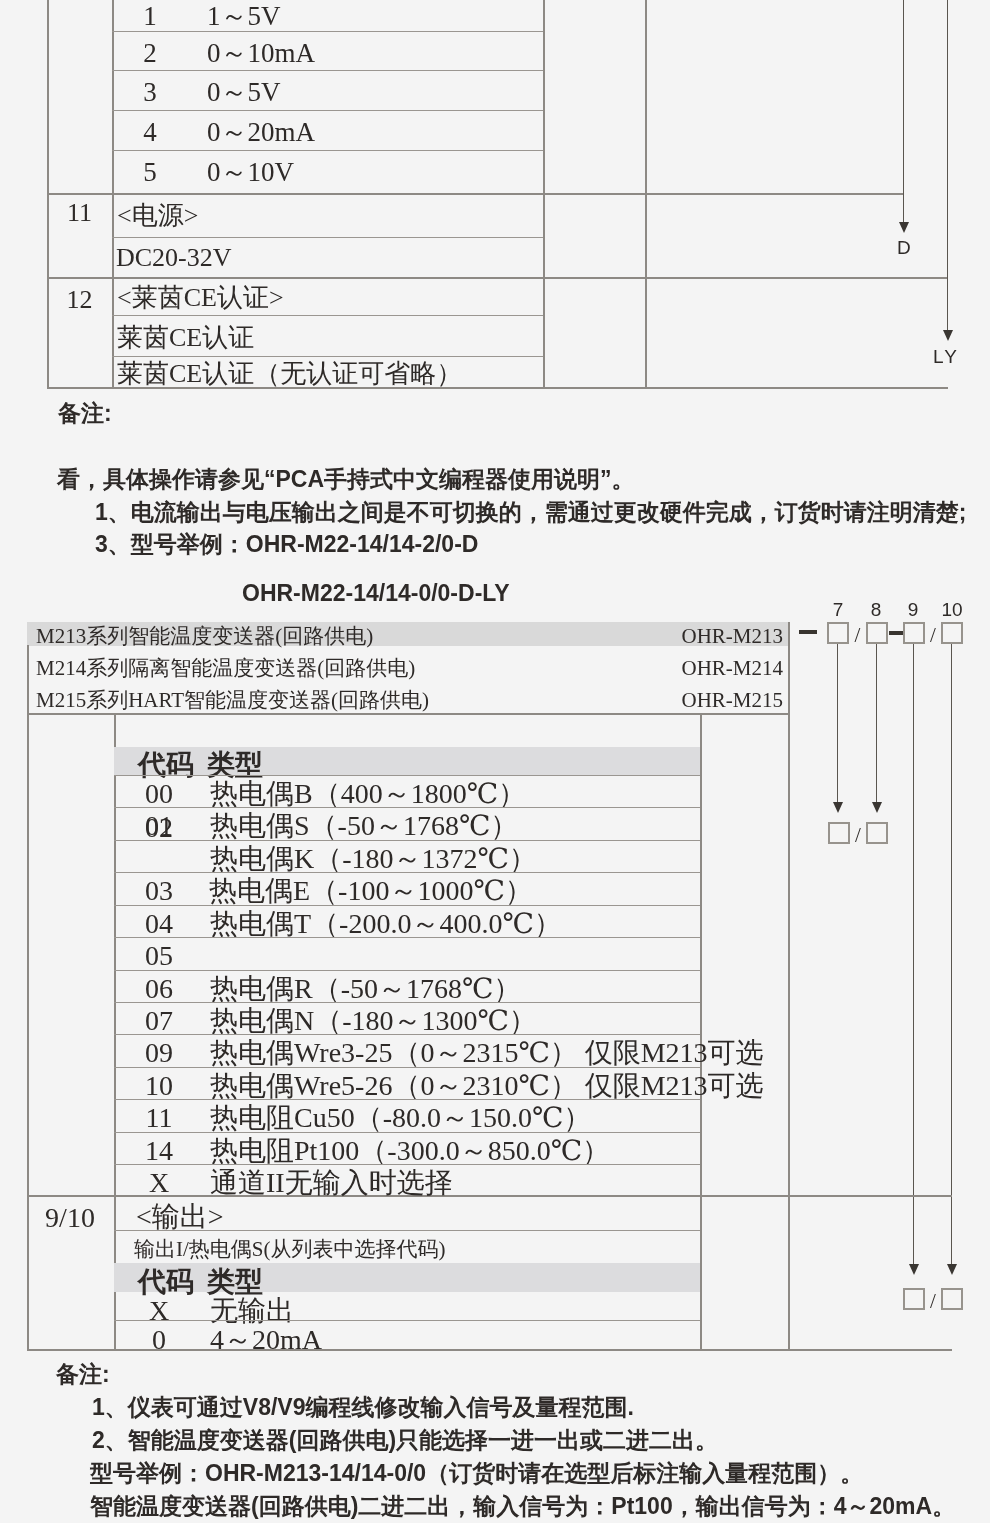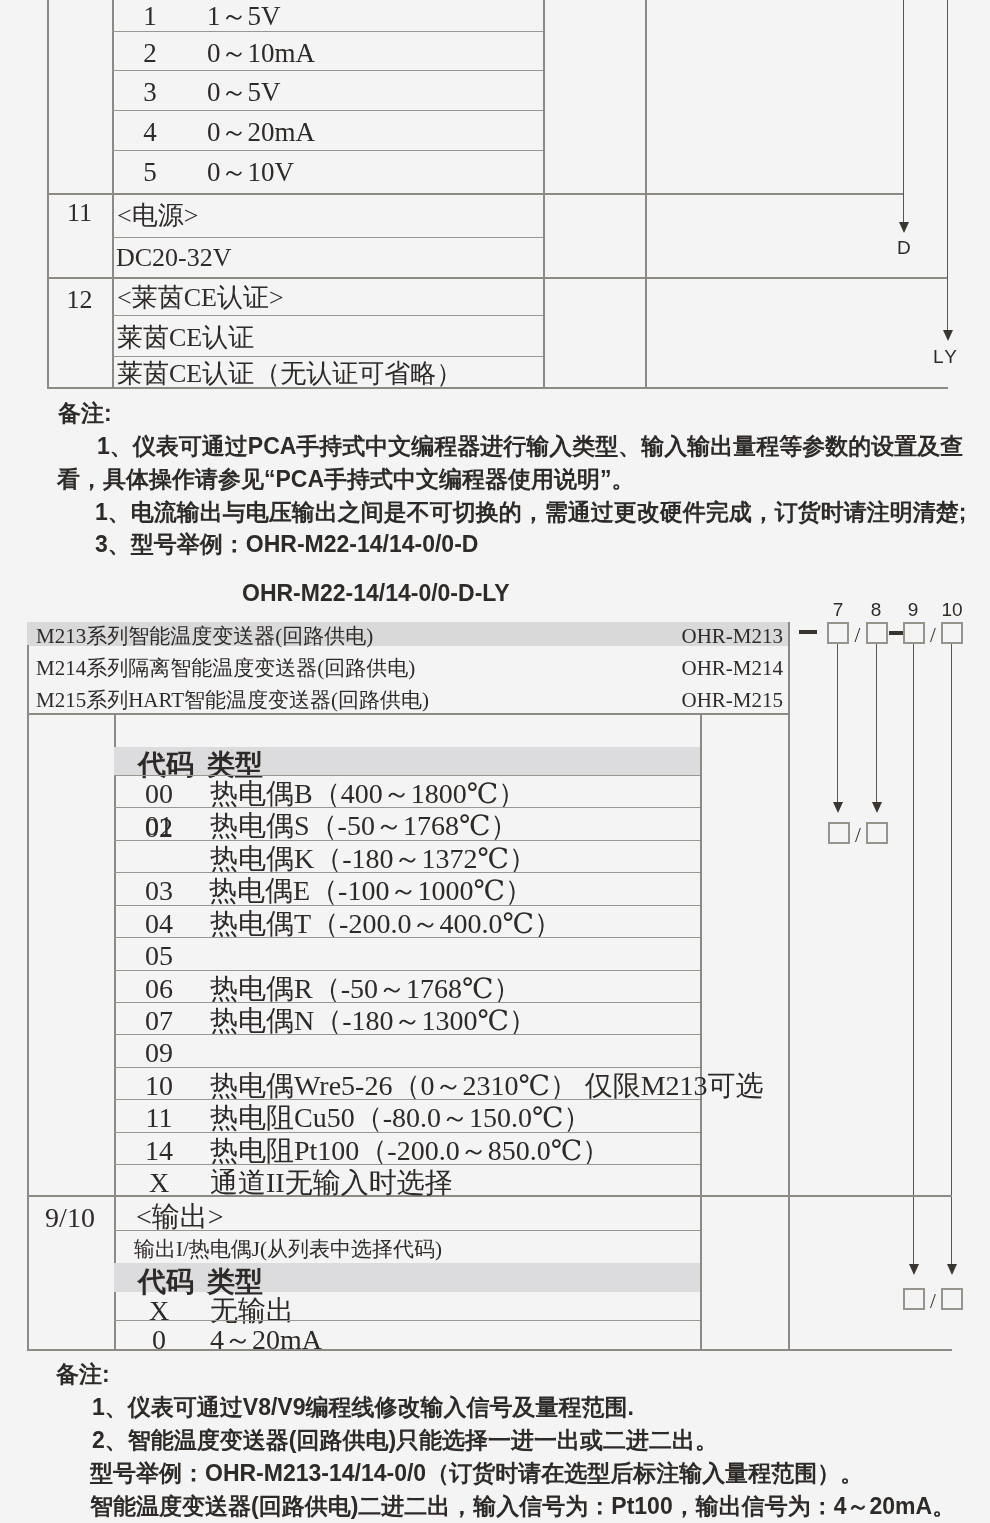--- a/index.html
+++ b/index.html
@@ -68,24 +68,23 @@
 
   <div class="aline" style="left:903px;top:0;height:224px"></div>
   <div class="ah" style="left:899px;top:222px"></div>
   <div class="t sans fs19" style="left:897px;top:237px">D</div>
 
   <div class="aline" style="left:947px;top:0;height:332px"></div>
   <div class="ah" style="left:943px;top:330px"></div>
   <div class="t sans fs19" style="left:933px;top:346px;letter-spacing:2px">LY</div>
 
   <div class="t sans fs23 b" style="left:58px;top:400px">备注:</div>
-  <div class="t sans fs23 b" style="left:97px;top:433px">1、仪表可通过PCA手持式中文编程器进行输入类型、输入输出量程等参数的设置及查</div>
   <div class="t sans fs23 b" style="left:57px;top:466px">看，具体操作请参见“PCA手持式中文编程器使用说明”。</div>
   <div class="t sans fs23 b" style="left:95px;top:499px">1、电流输出与电压输出之间是不可切换的，需通过更改硬件完成，订货时请注明清楚;</div>
-  <div class="t sans fs23 b" style="left:95px;top:531px">3、型号举例：OHR-M22-14/14-0/0-D</div>
+  <div class="t sans fs23 b" style="left:95px;top:531px">3、型号举例：OHR-M22-14/14-2/0-D</div>
   <div class="t sans fs23 b" style="left:242px;top:580px">OHR-M22-14/14-0/0-D-LY</div>
 
   <div class="graybar" style="left:27px;top:622px;width:761px;height:24px"></div>
   <div class="t serif fs21" style="left:36px;top:624px">M213系列智能温度变送器(回路供电)</div>
   <div class="t serif fs21 rt" style="left:640px;top:624px;width:143px">OHR-M213</div>
   <div class="t serif fs21" style="left:36px;top:656px">M214系列隔离智能温度变送器(回路供电)</div>
   <div class="t serif fs21 rt" style="left:640px;top:656px;width:143px">OHR-M214</div>
   <div class="t serif fs21" style="left:36px;top:688px">M215系列HART智能温度变送器(回路供电)</div>
   <div class="t serif fs21 rt" style="left:640px;top:688px;width:143px">OHR-M215</div>
 
@@ -149,37 +148,38 @@
   <div class="hl1" style="left:114px;top:937px;width:586px"></div>
   <div class="t serif fs22 ctr" style="left:133px;top:940px;width:52px">05</div>
   <div class="hl1" style="left:114px;top:970px;width:586px"></div>
   <div class="t serif fs22 ctr" style="left:133px;top:973px;width:52px">06</div>
   <div class="t serif fs22" style="left:210px;top:973px">热电偶R（-50～1768℃）</div>
   <div class="hl1" style="left:114px;top:1002px;width:586px"></div>
   <div class="t serif fs22 ctr" style="left:133px;top:1005px;width:52px">07</div>
   <div class="t serif fs22" style="left:210px;top:1005px">热电偶N（-180～1300℃）</div>
   <div class="hl1" style="left:114px;top:1034px;width:586px"></div>
   <div class="t serif fs22 ctr" style="left:133px;top:1037px;width:52px">09</div>
+  <div class="t serif fs22" style="left:210px;top:1037px">热电偶Wre3-25（0～2315℃） 仅限M213可选</div>
   <div class="hl1" style="left:114px;top:1067px;width:586px"></div>
   <div class="t serif fs22 ctr" style="left:133px;top:1070px;width:52px">10</div>
   <div class="t serif fs22" style="left:210px;top:1070px">热电偶Wre5-26（0～2310℃） 仅限M213可选</div>
   <div class="hl1" style="left:114px;top:1099px;width:586px"></div>
   <div class="t serif fs22 ctr" style="left:133px;top:1102px;width:52px">11</div>
   <div class="t serif fs22" style="left:210px;top:1102px">热电阻Cu50（-80.0～150.0℃）</div>
   <div class="hl1" style="left:114px;top:1132px;width:586px"></div>
   <div class="t serif fs22 ctr" style="left:133px;top:1135px;width:52px">14</div>
-  <div class="t serif fs22" style="left:210px;top:1135px">热电阻Pt100（-200.0～850.0℃）</div>
+  <div class="t serif fs22" style="left:210px;top:1135px">热电阻Pt100（-300.0～850.0℃）</div>
   <div class="hl1" style="left:114px;top:1164px;width:586px"></div>
   <div class="t serif fs22 ctr" style="left:133px;top:1167px;width:52px">X</div>
   <div class="t serif fs22" style="left:210px;top:1167px">通道II无输入时选择</div>
 
   <div class="t serif fs22 ctr" style="left:31px;top:1202px;width:78px">9/10</div>
   <div class="t serif fs22" style="left:136px;top:1201px">&lt;输出&gt;</div>
   <div class="hl1" style="left:114px;top:1230px;width:586px"></div>
-  <div class="t serif fs21" style="left:134px;top:1237px">输出I/热电偶J(从列表中选择代码)</div>
+  <div class="t serif fs21" style="left:134px;top:1237px">输出I/热电偶S(从列表中选择代码)</div>
   <div class="graybar" style="left:114px;top:1263px;width:586px;height:29px;background:#dcdcde"></div>
   <div class="t serif fs22 b" style="left:138px;top:1266px">代码</div>
   <div class="t serif fs22 b" style="left:207px;top:1266px">类型</div>
   <div class="t serif fs22 ctr" style="left:133px;top:1295px;width:52px">X</div>
   <div class="t serif fs22" style="left:210px;top:1295px">无输出</div>
   <div class="hl1" style="left:114px;top:1320px;width:586px"></div>
   <div class="t serif fs22 ctr" style="left:133px;top:1324px;width:52px">0</div>
   <div class="t serif fs22" style="left:210px;top:1324px">4～20mA</div>
 
   <div class="t sans fs23 b" style="left:56px;top:1361px">备注:</div>

